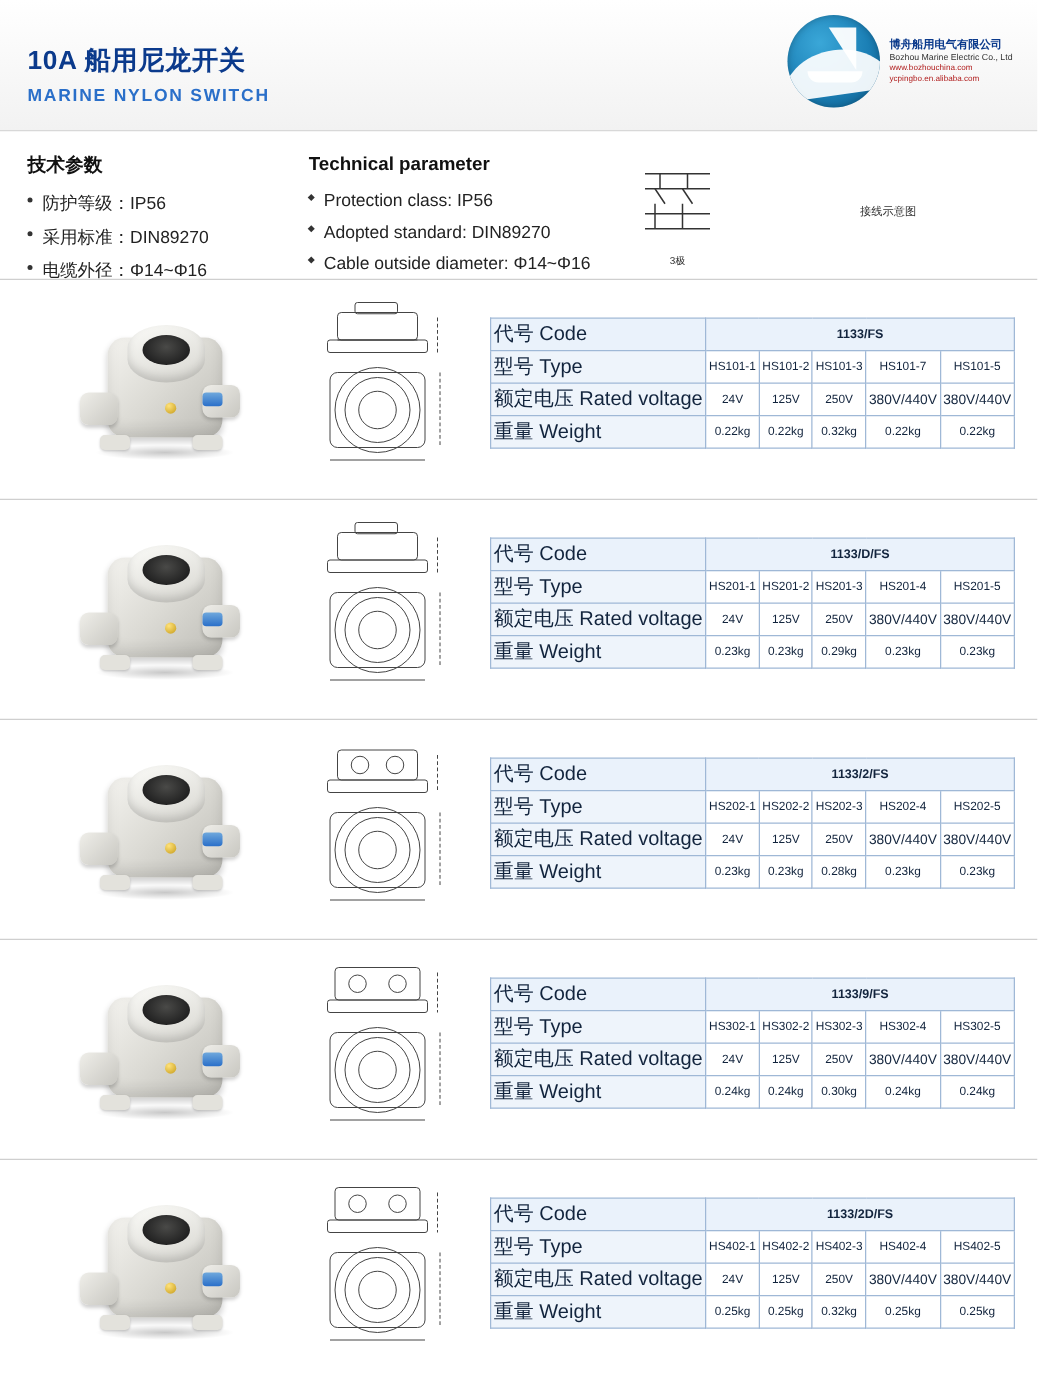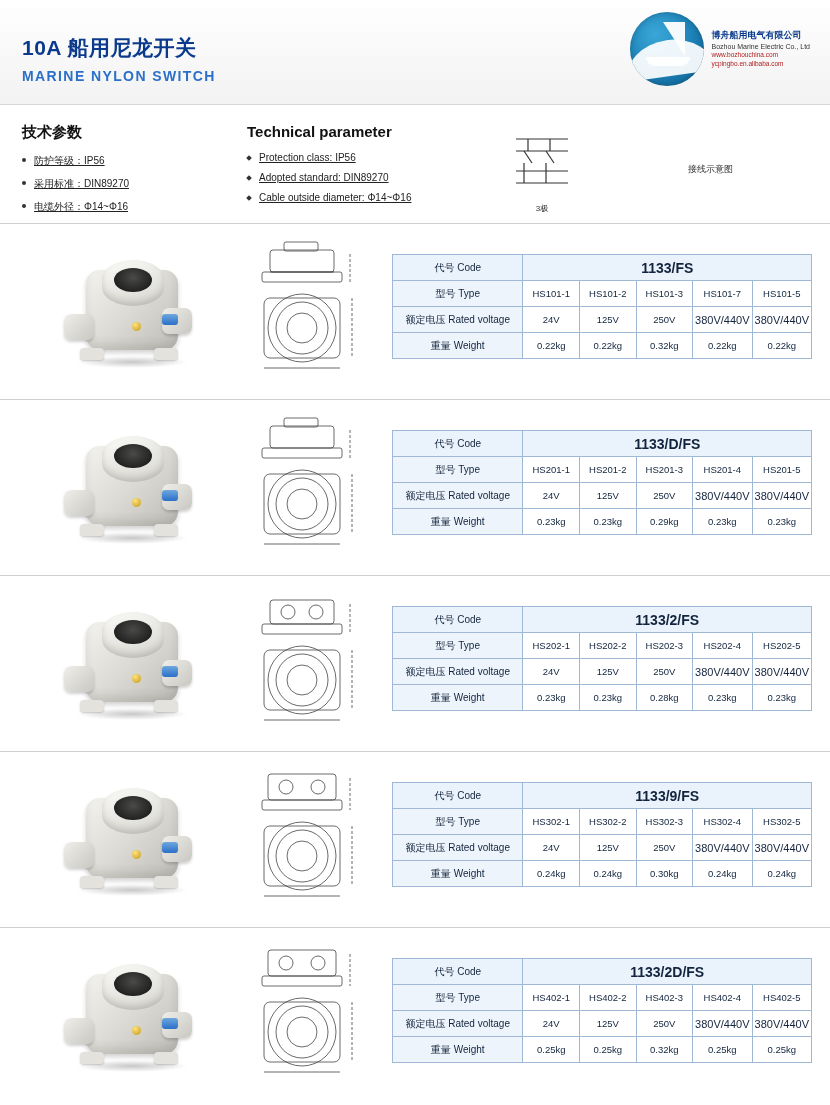--- a/index.html
+++ b/index.html
@@ -63,21 +63,21 @@
   .logo-url { font-size: 6.5px; color: #b01c1c; white-space: nowrap; }
 
   
   .tech { position: relative; padding: 18px 0 0 0; height: 118px; }
   .tech-cn { position: absolute; left: 22px; top: 18px; width: 210px; }
   .tech-en { position: absolute; left: 247px; top: 18px; width: 240px; }
   .tech h3 { margin:0 0 12px 0; font-size: 15px; font-weight: bold; color:#111; }
   .tech-en h3 { font-size: 15px; }
   .tech ul { margin:0; padding:0; list-style:none; }
   .tech li {
-    font-size: 10px; color:#222; margin-bottom: 9px; position: relative; padding-left: 12px; text-decoration: underline;
+    font-size: 14px; color:#222; margin-bottom: 9px; position: relative; padding-left: 12px;
   }
   .tech li:before {
     content:""; position:absolute; left:0; top:4px; width:4px; height:4px;
     background:#333; border-radius:50%;
   }
   .tech-en li:before { border-radius:0; transform: rotate(45deg); top:4px; }
 
   
   .conn-wrap { position:absolute; left: 510px; top: 26px; display:flex; gap:46px; }
   .conn { position: relative; width: 64px; height: 70px; }
@@ -157,24 +157,24 @@
   .spec td, .spec th {
     border: 1px solid #9fb8d6;
     height: 26px;
     text-align: center;
     padding: 0 2px;
     color:#12243d;
     font-weight: normal;
     white-space: nowrap;
   }
   .spec .lbl {
-    width: 132px; text-align:center; background:#eef4fb; font-size:10px;
+    width: 132px; text-align:left; background:#eef4fb; font-size:16px;
   }
   .spec .hdr-row .lbl { background:#eaf2fb; }
-  .spec .codeval { background:#eaf2fb; font-weight:bold; font-size:14px;margin-left:12px; }
+  .spec .codeval { background:#eaf2fb; font-weight:bold; font-size:10px;margin-left:12px; }
   .spec .cell { width: 57.6px; }
   .spec .small { font-size: 11px; text-align: center; }
 </style>
 </head>
 <body>
 
 <div class="page">
 
   <div class="header">
     <div class="title-block">

